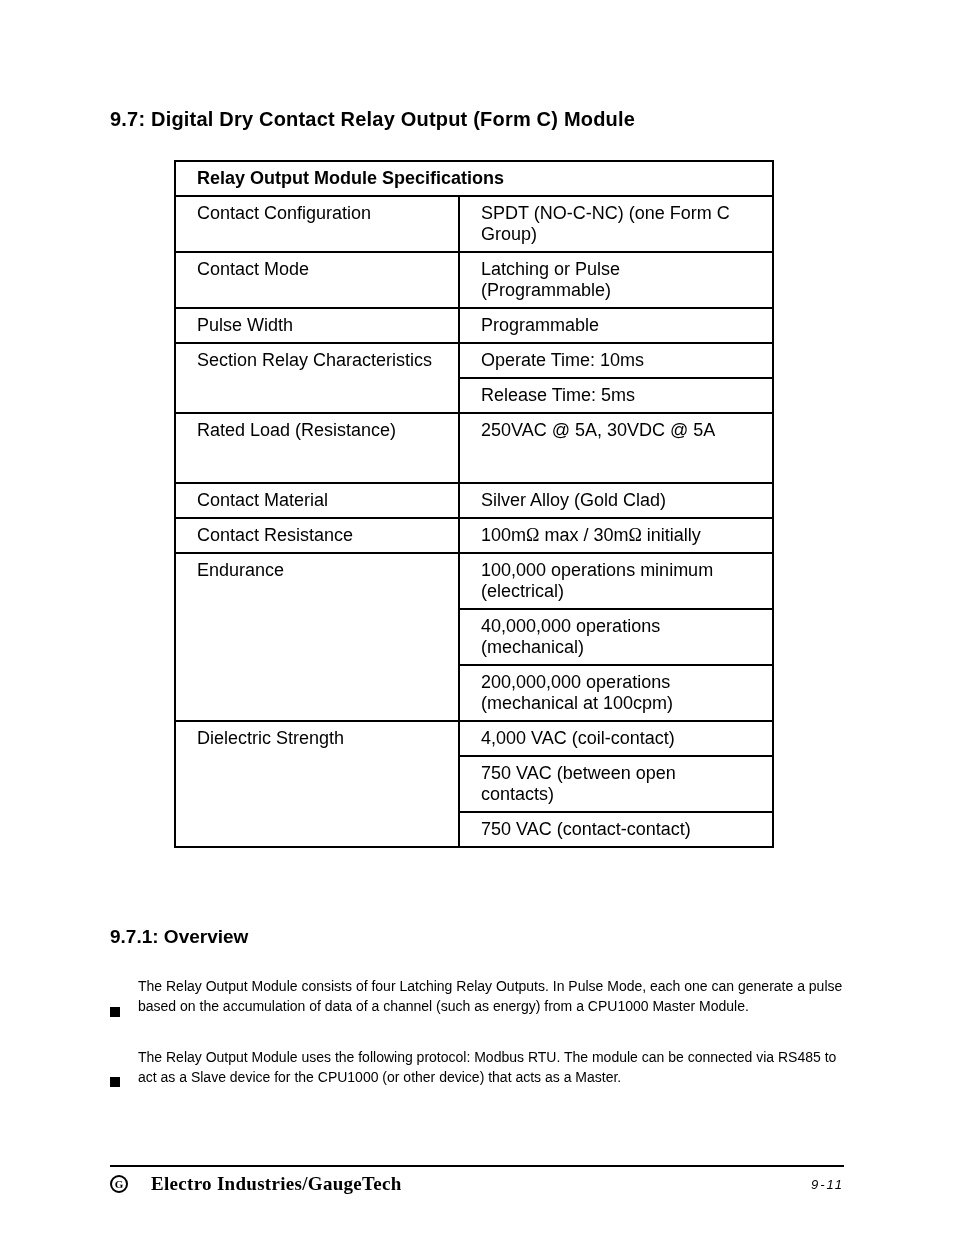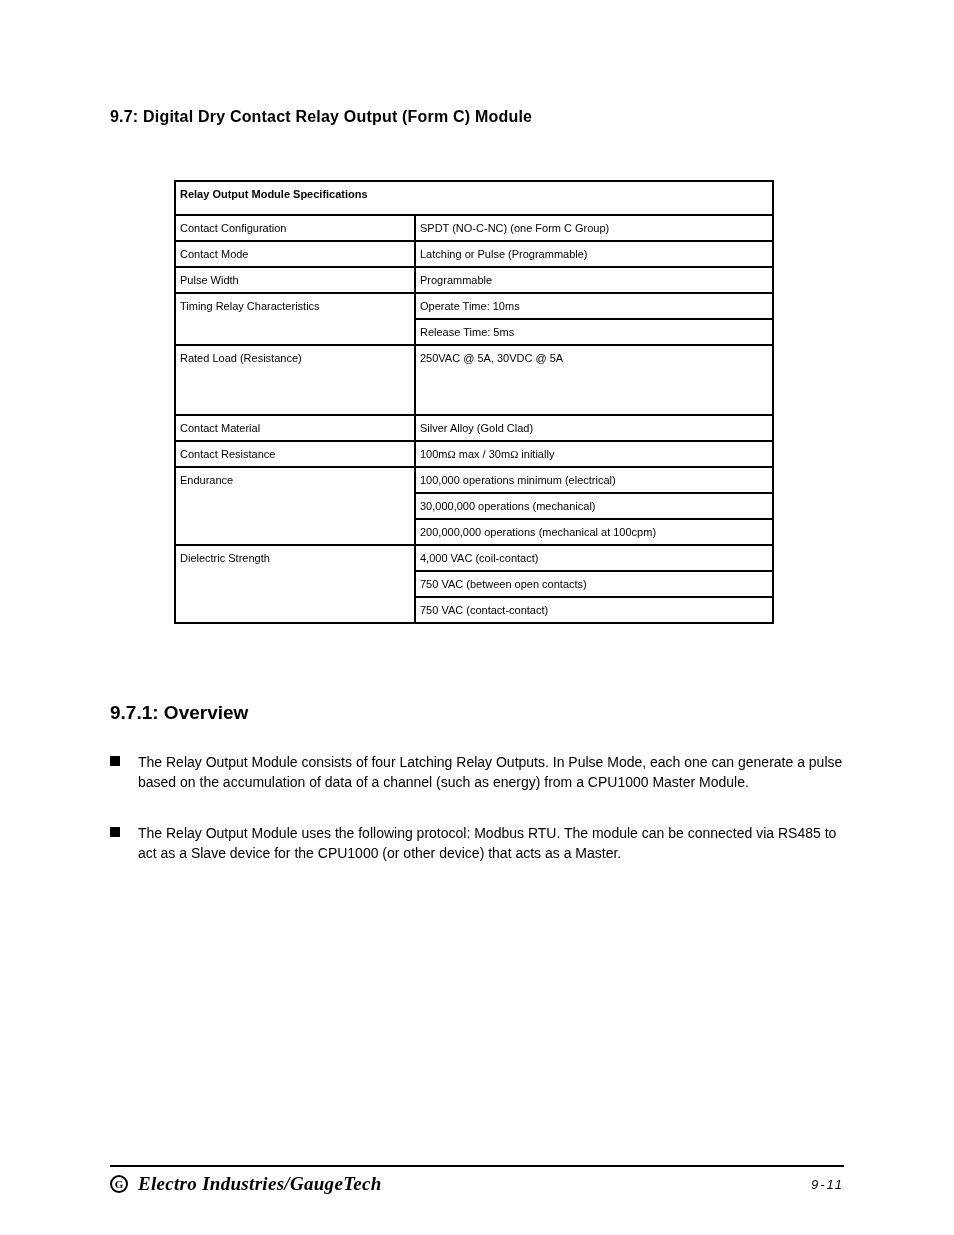--- a/index.html
+++ b/index.html
@@ -1,33 +1,33 @@
 <!DOCTYPE html>
 <html><head>
 <meta charset="utf-8">
 <style>
   * { box-sizing: border-box; margin: 0; padding: 0; }
   html, body { width: 954px; height: 1235px; background: #fff; font-family: Arial, Helvetica, sans-serif; color: #000; }
   .page { position: relative; width: 954px; height: 1235px; padding: 108px 110px 0 110px; }
-  .heading-main { font-weight: 900; font-size: 16px; letter-spacing: 0.2px; margin-bottom: 54px; }
+  .heading-main { font-weight: 900; font-size: 20px; letter-spacing: 0.2px; margin-bottom: 29px; }
   .table-wrap { margin-left: 64px; width: 600px; }
   table.spec { border-collapse: collapse; width: 100%; }
-  table.spec td, table.spec th { border: 2px solid #000; padding: 6px 4px; font-size: 11px; vertical-align: top; }
+  table.spec td, table.spec th { border: 2px solid #000; padding: 6px 21px; font-size: 18px; vertical-align: top; }
   table.spec th.title { text-align: left; font-weight: bold; height: 34px; }
-  table.spec td.label { width: 240px; }
+  table.spec td.label { width: 284px; }
   table.spec td.value { }
   .sub-heading { font-weight: 900; font-size: 19px; margin-top: 78px; margin-bottom: 28px; }
   .bullets { margin-left: 0; }
-  .bullet-row { display: flex; align-items: flex-start; margin-bottom: 30px; }
+  .bullet-row { display: flex; align-items: flex-end; margin-bottom: 30px; }
   .bullet-sq { width: 10px; height: 10px; background: #000; flex: 0 0 10px; margin-top: 4px; margin-right: 18px; }
   .bullet-text { font-size: 14px; line-height: 1.45; }
   .footer { position: absolute; left: 110px; right: 110px; bottom: 40px; border-top: 2px solid #000; padding-top: 6px; display: flex; align-items: center; justify-content: space-between; }
   .footer-left { display: flex; align-items: center; gap: 10px; }
   .logo { width: 18px; height: 18px; border: 2px solid #000; border-radius: 50%; display:flex; align-items:center; justify-content:center; font-size:11px; font-weight:bold; font-family: Georgia, serif; }
-  .brand { font-family: Georgia, 'Times New Roman', serif; font-weight: 900; font-style: italic; font-size: 19px; letter-spacing: 0.3px; }
+  .brand { font-family: Georgia, 'Times New Roman', serif; font-weight: 900; font-size: 19px; letter-spacing: 0.3px; margin-left: 13px; }
   .pagenum { font-size: 13px; letter-spacing: 2px; font-style: italic; }
   .ohm { font-family: 'Times New Roman', serif; }
   .tall3 { height: 70px; border-radius: 23px; }
 </style>
 </head>
 <body>
 
 <div class="page">
 
   <h2 class="heading-main">9.7: Digital Dry Contact Relay Output (Form C) Module</h2>
@@ -45,21 +45,21 @@
       </tr>
       <tr>
         <td class="label">Contact Mode</td>
         <td class="value">Latching or Pulse (Programmable)</td>
       </tr>
       <tr>
         <td class="label">Pulse Width</td>
         <td class="value">Programmable</td>
       </tr>
       <tr>
-        <td class="label" rowspan="2">Timing Relay Characteristics</td>
+        <td class="label" rowspan="2">Section Relay Characteristics</td>
         <td class="value">Operate Time: 10ms</td>
       </tr>
       <tr>
         <td class="value">Release Time: 5ms</td>
       </tr>
       <tr>
         <td class="label tall3">Rated Load (Resistance)</td>
         <td class="value tall3">250VAC @ 5A, 30VDC @ 5A</td>
       </tr>
       <tr>
@@ -68,21 +68,21 @@
       </tr>
       <tr>
         <td class="label">Contact Resistance</td>
         <td class="value">100m<span class="ohm">Ω</span> max / 30m<span class="ohm">Ω</span> initially</td>
       </tr>
       <tr>
         <td class="label" rowspan="3">Endurance</td>
         <td class="value">100,000 operations minimum (electrical)</td>
       </tr>
       <tr>
-            <td class="value">30,000,000 operations (mechanical)</td>
+            <td class="value">40,000,000 operations (mechanical)</td>
           </tr>
       <tr>
             <td class="value">200,000,000 operations (mechanical at 100cpm)</td>
           </tr>
       <tr>
         <td class="label" rowspan="3">Dielectric Strength</td>
         <td class="value">4,000 VAC (coil-contact)</td>
       </tr>
       <tr>
             <td class="value">750 VAC (between open contacts)</td>

